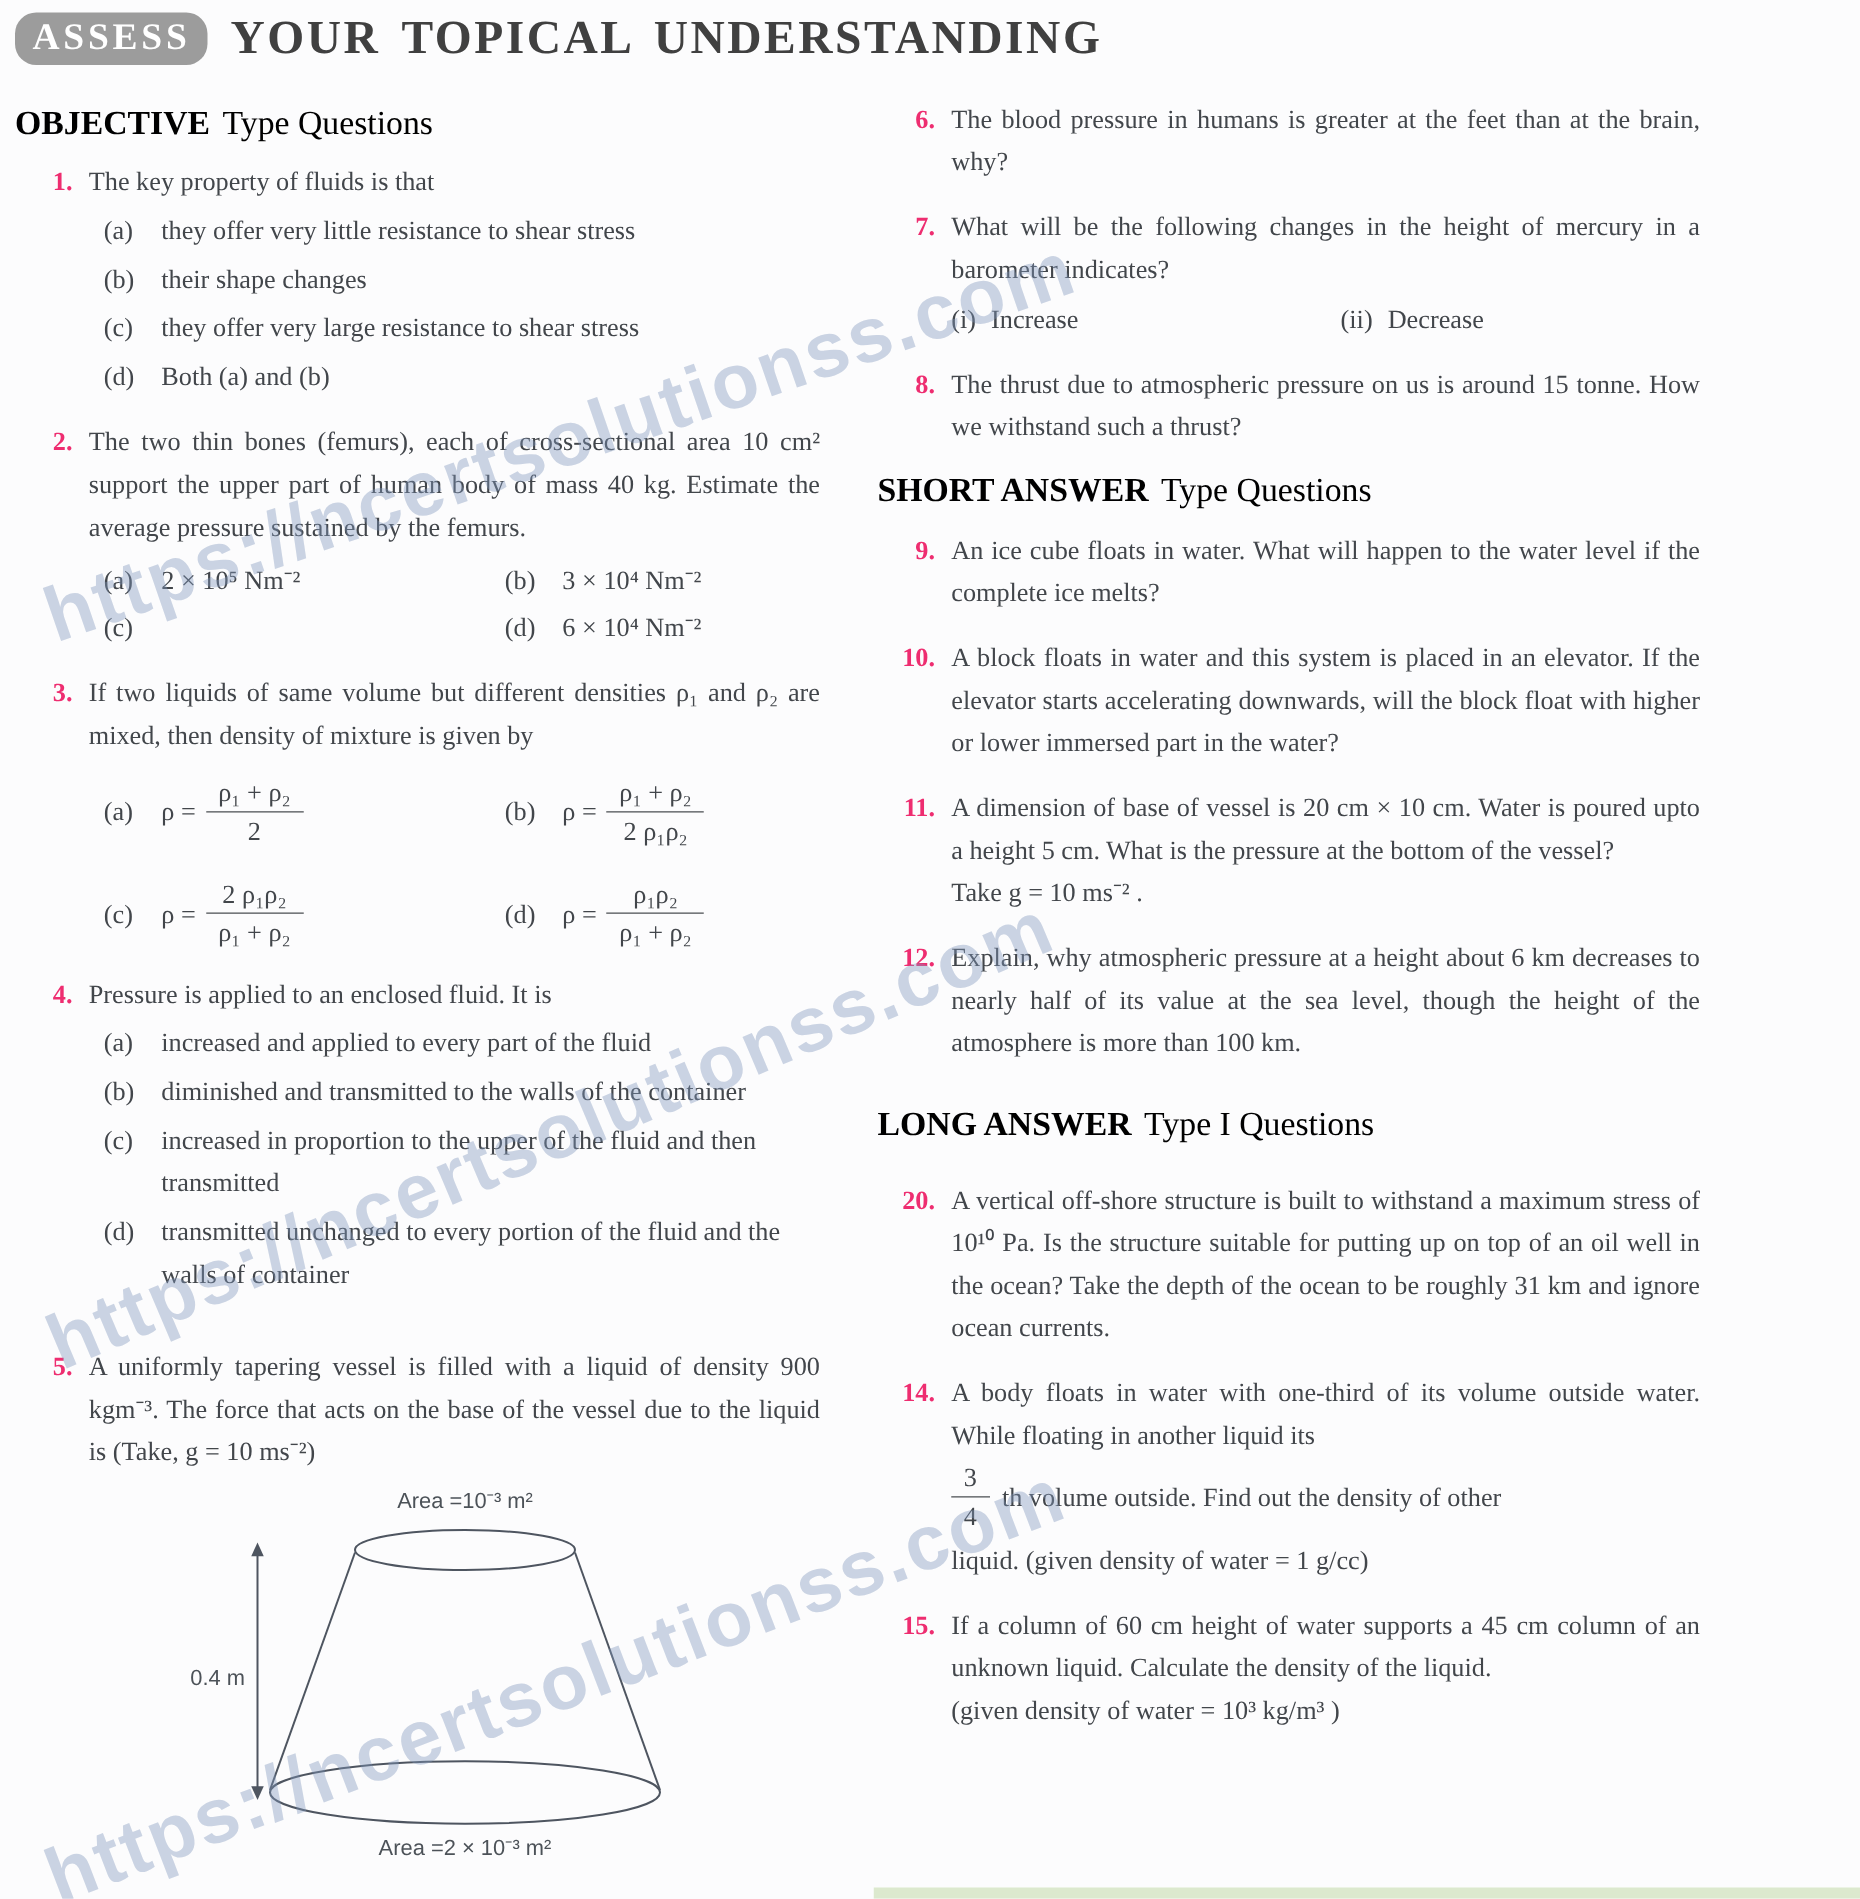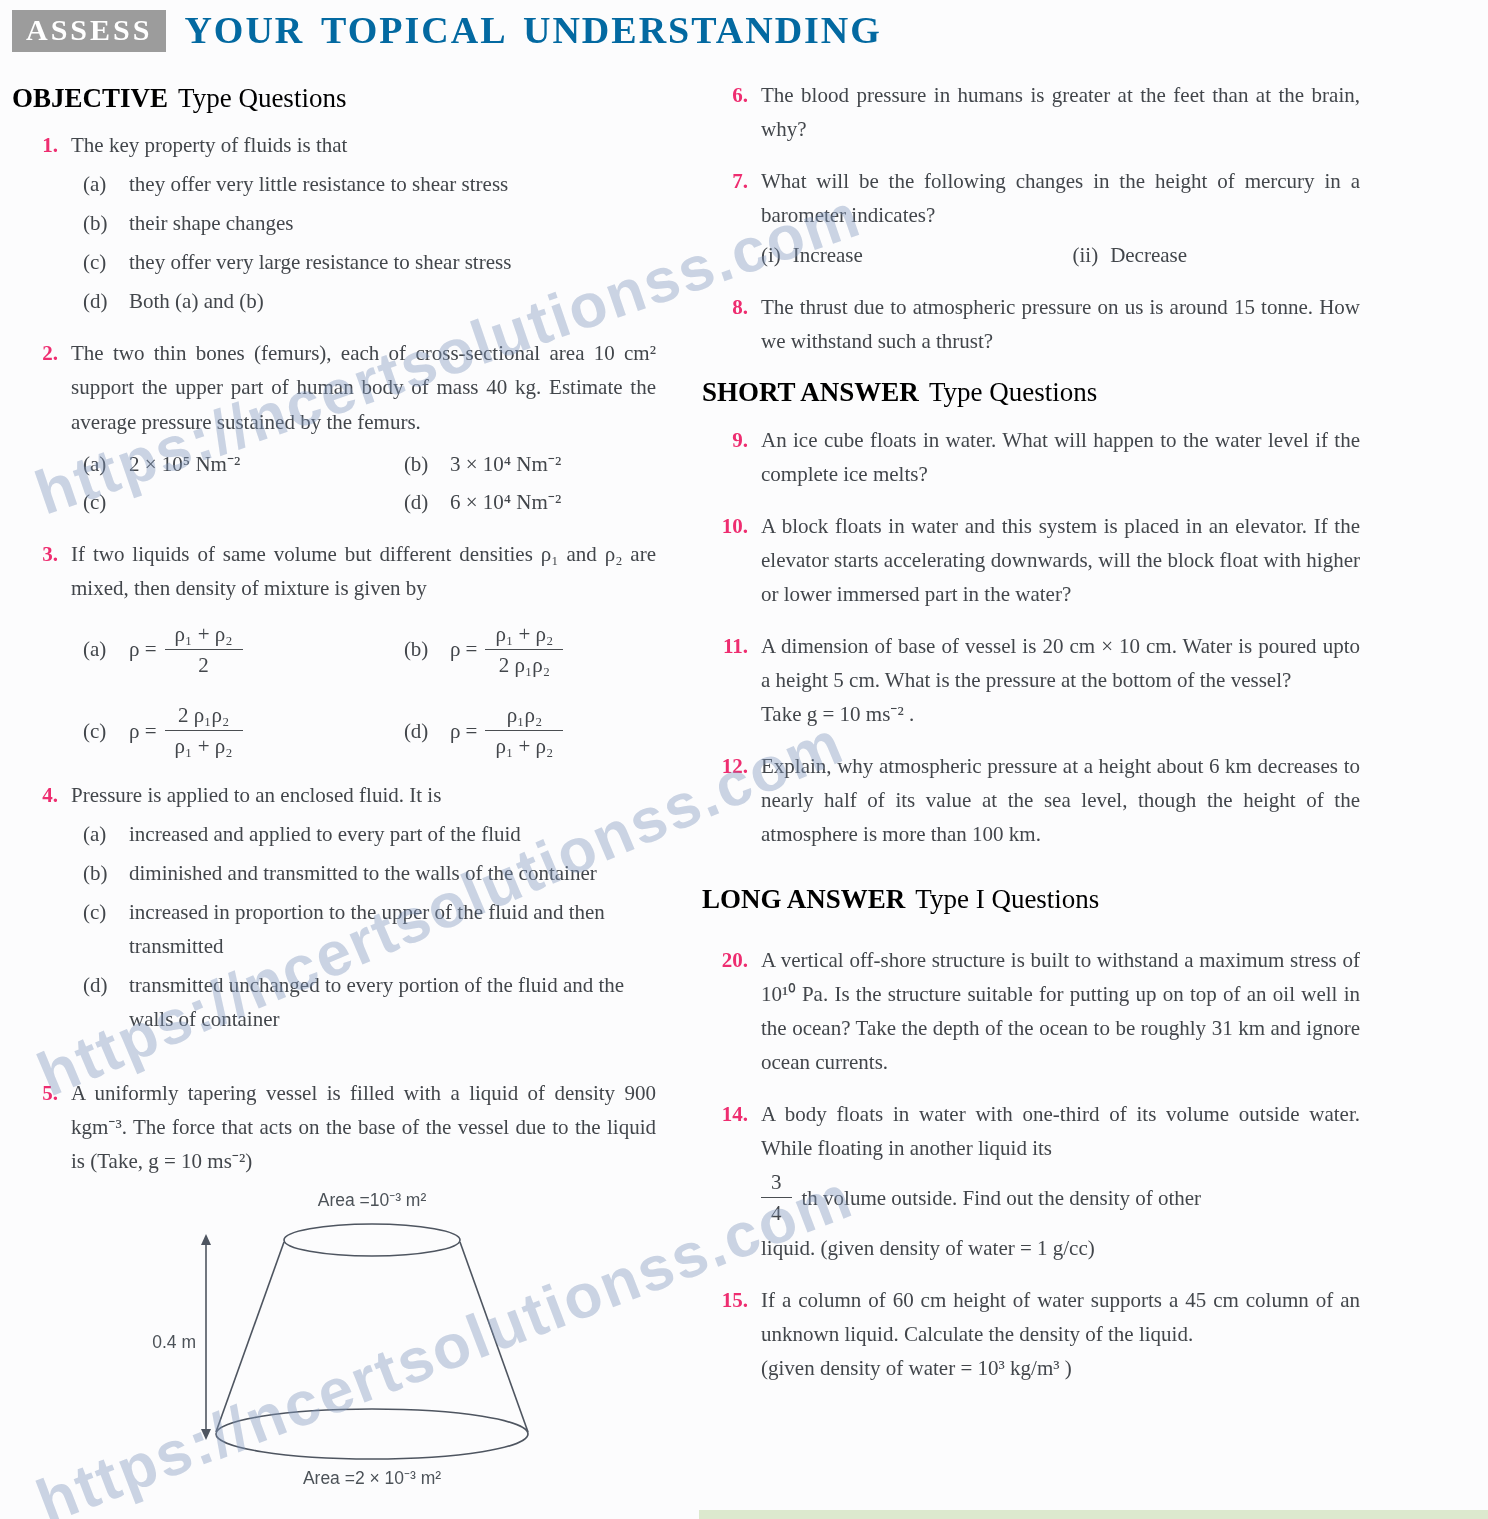--- a/index.html
+++ b/index.html
@@ -7,23 +7,24 @@
     width:1488px;height:1519px;position:relative;overflow:hidden;
     background:#fcfcfd;color:#42464b;
     font-family:"Liberation Serif",serif;font-size:21px;line-height:1.62;
   }
   
   .pg-header{display:flex;align-items:center;gap:18px;padding:10px 12px 4px 12px}
   .badge{
     background:#9c9c9c;color:#fff;font-weight:bold;font-size:30px;
     letter-spacing:3px;padding:2px 14px 4px;line-height:1.2;
     font-family:"Liberation Serif",serif;
+    border-radius:17px;
   }
   .title{
-    font-size:38px;font-weight:bold;color:#0369a1;letter-spacing:2px;
+    font-size:38px;font-weight:bold;color:#404040;letter-spacing:2px;
     margin:0;line-height:1.1;word-spacing:6px;
   }
   
   .wm{
     position:absolute;white-space:nowrap;pointer-events:none;z-index:5;
     font-family:"Liberation Sans",sans-serif;font-weight:bold;
     font-size:62px;letter-spacing:2px;color:rgba(127,149,187,0.40);
   }
   .wm1{left:22px;top:448px;transform:rotate(-19deg);transform-origin:left top}
   .wm2{left:22px;top:1032px;transform:rotate(-23deg);transform-origin:left top}

